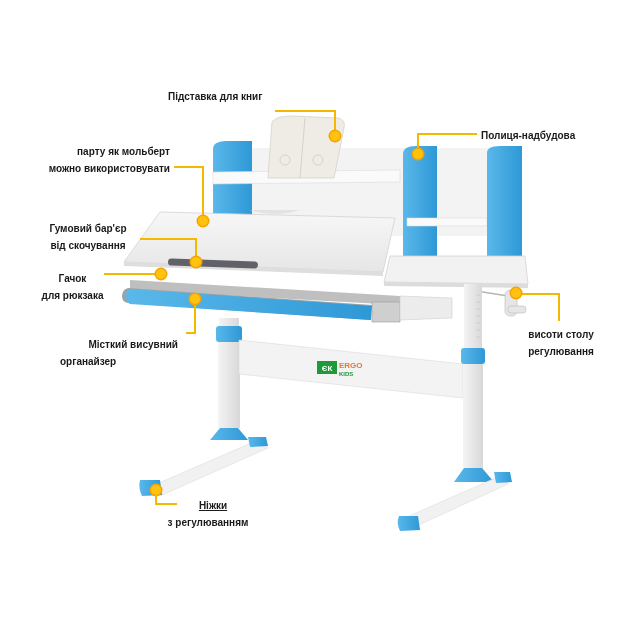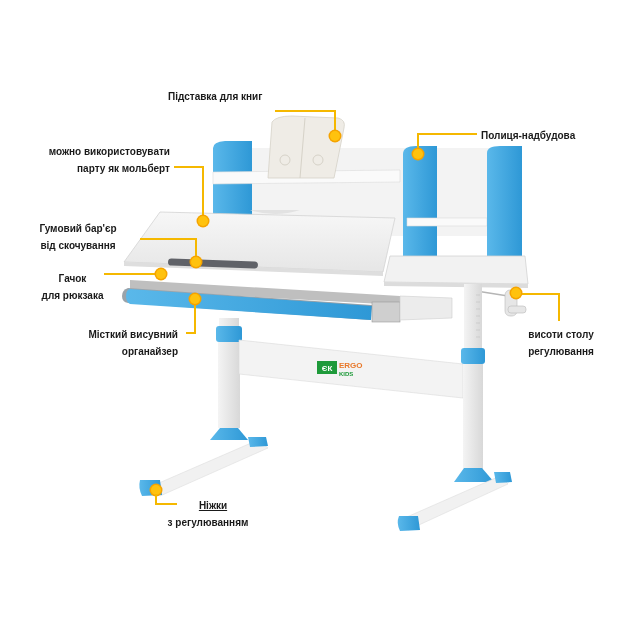--- a/index.html
+++ b/index.html
@@ -122,51 +122,51 @@
 
 <div>
   <div class="label" style="left:168px; top:88px;">Підставка для книг</div>
   <div class="line" style="left:275px; top:110px; width:61px; height:2px;"></div>
   <div class="line" style="left:334px; top:110px; width:2px; height:24px;"></div>
   <div class="dot" style="left:330px; top:131px;"></div>
 </div>
 
 <div>
   <div class="label right" style="left:12px; top:143px; width:158px;">
+    <div>парту як мольберт</div>
     <div>можно використовувати</div>
-    <div>парту як мольберт</div>
   </div>
   <div class="line" style="left:174px; top:166px; width:30px; height:2px;"></div>
   <div class="line" style="left:202px; top:166px; width:2px; height:52px;"></div>
   <div class="dot" style="left:198px; top:216px;"></div>
 </div>
 
 <div>
-  <div class="label" style="left:23px; top:220px; width:110px;">
+  <div class="label" style="left:33px; top:220px; width:110px;">
     <div>Гумовий бар'єр</div>
     <div>від скочування</div>
   </div>
   <div class="line" style="left:140px; top:238px; width:57px; height:2px;"></div>
   <div class="line" style="left:195px; top:238px; width:2px; height:22px;"></div>
   <div class="dot" style="left:191px; top:257px;"></div>
 </div>
 
 <div>
   <div class="label" style="left:30px; top:270px; width:85px;">
     <div>Гачок</div>
     <div>для рюкзака</div>
   </div>
   <div class="line" style="left:104px; top:273px; width:54px; height:2px;"></div>
   <div class="dot" style="left:156px; top:269px;"></div>
 </div>
 
 <div>
-  <div class="label right" style="left:40px; top:326px; width:138px;">
+  <div class="label right" style="left:40px; top:336px; width:138px;">
     <div>Місткий висувний</div>
-    <div style="text-align:right; padding-left:20px;">органайзер</div>
+    <div style="text-align:left; padding-left:20px;">органайзер</div>
   </div>
   <div class="line" style="left:186px; top:332px; width:10px; height:2px;"></div>
   <div class="line" style="left:194px; top:303px; width:2px; height:31px;"></div>
   <div class="dot" style="left:190px; top:294px;"></div>
 </div>
 
 <div>
   <div class="label left" style="left:481px; top:127px;">Полиця-надбудова</div>
   <div class="line" style="left:417px; top:133px; width:60px; height:2px;"></div>
   <div class="line" style="left:417px; top:133px; width:2px; height:18px;"></div>

